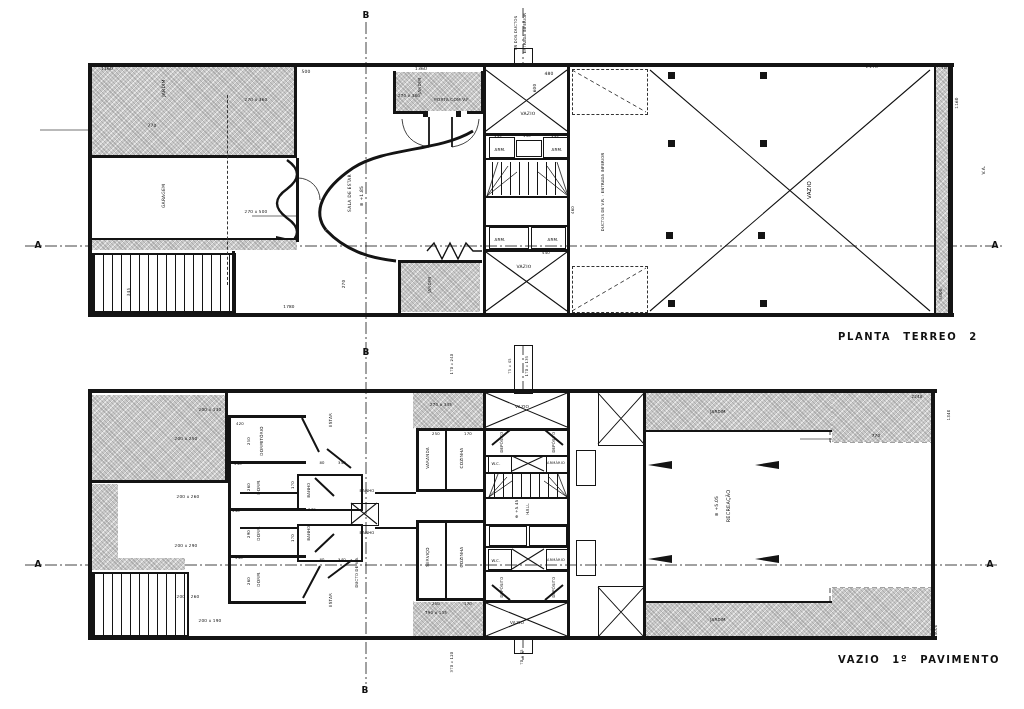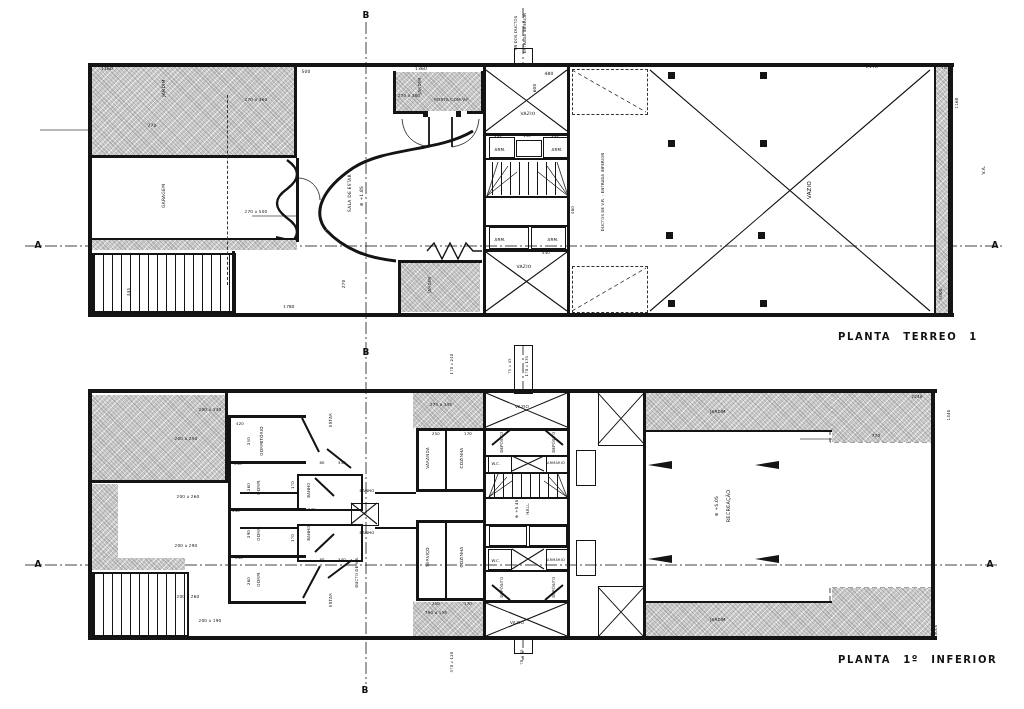--- a/index.html
+++ b/index.html
@@ -195,22 +195,22 @@
   <div class="box" style="left:546px;top:549px;width:22px;height:19px"></div>
   <div class="box" style="left:489px;top:526px;width:36px;height:18px"></div>
   <div class="box" style="left:529px;top:526px;width:36px;height:18px"></div>
   <div class="box" style="left:576px;top:450px;width:18px;height:34px"></div>
   <div class="box" style="left:576px;top:540px;width:18px;height:34px"></div>
   <div class="box" style="left:598px;top:392px;width:46px;height:52px"></div>
   <div class="box" style="left:598px;top:586px;width:46px;height:52px"></div>
   <div class="box" style="left:514px;top:345px;width:17px;height:47px"></div>
   <div class="box" style="left:514px;top:638px;width:17px;height:14px"></div>
 
-  <div class="title" style="left:838px;top:331px">PLANTA  TERREO  1</div>
-  <div class="title" style="left:838px;top:654px">PLANTA  1º  INFERIOR</div>
+  <div class="title" style="left:838px;top:331px">PLANTA  TERREO  2</div>
+  <div class="title" style="left:838px;top:654px">VAZIO  1º  PAVIMENTO</div>
 
   <div id="labels">
       <span class="lbl" style="left: 107px; top: 69px; font-size: 4.5px;">1160</span>
       <span class="lbl" style="left: 306px; top: 72px; font-size: 4.5px;">500</span>
       <span class="lbl" style="left: 421px; top: 69px; font-size: 4.5px;">1360</span>
       <span class="lbl" style="left: 549px; top: 74px; font-size: 4.5px;">480</span>
       <span class="lbl r" style="left: 535px; top: 88px; font-size: 4.2px;">600</span>
       <span class="lbl" style="left: 872px; top: 67px; font-size: 4.5px;">2170</span>
       <span class="lbl" style="left: 944px; top: 68px; font-size: 4.2px;">70</span>
       <span class="lbl r" style="left: 957px; top: 103px; font-size: 4.2px;">1160</span>

